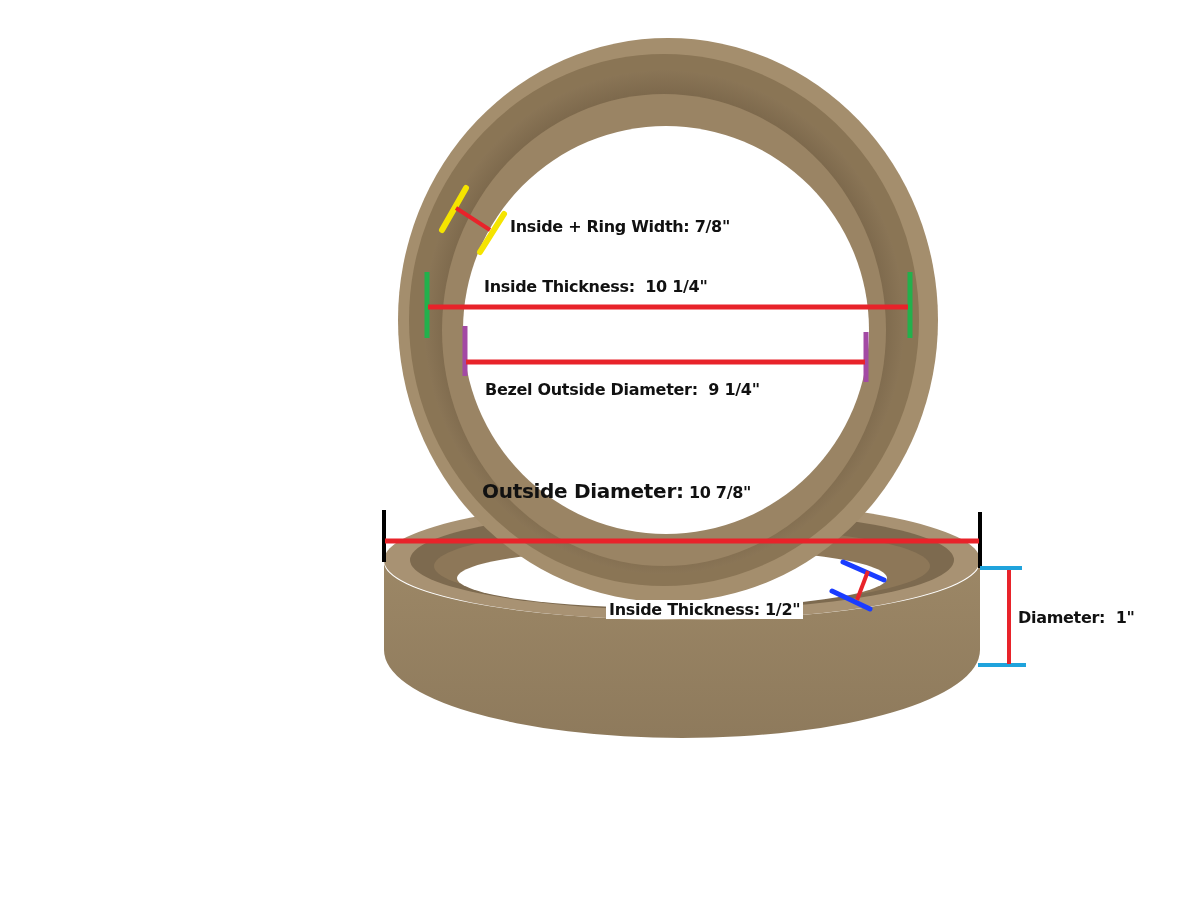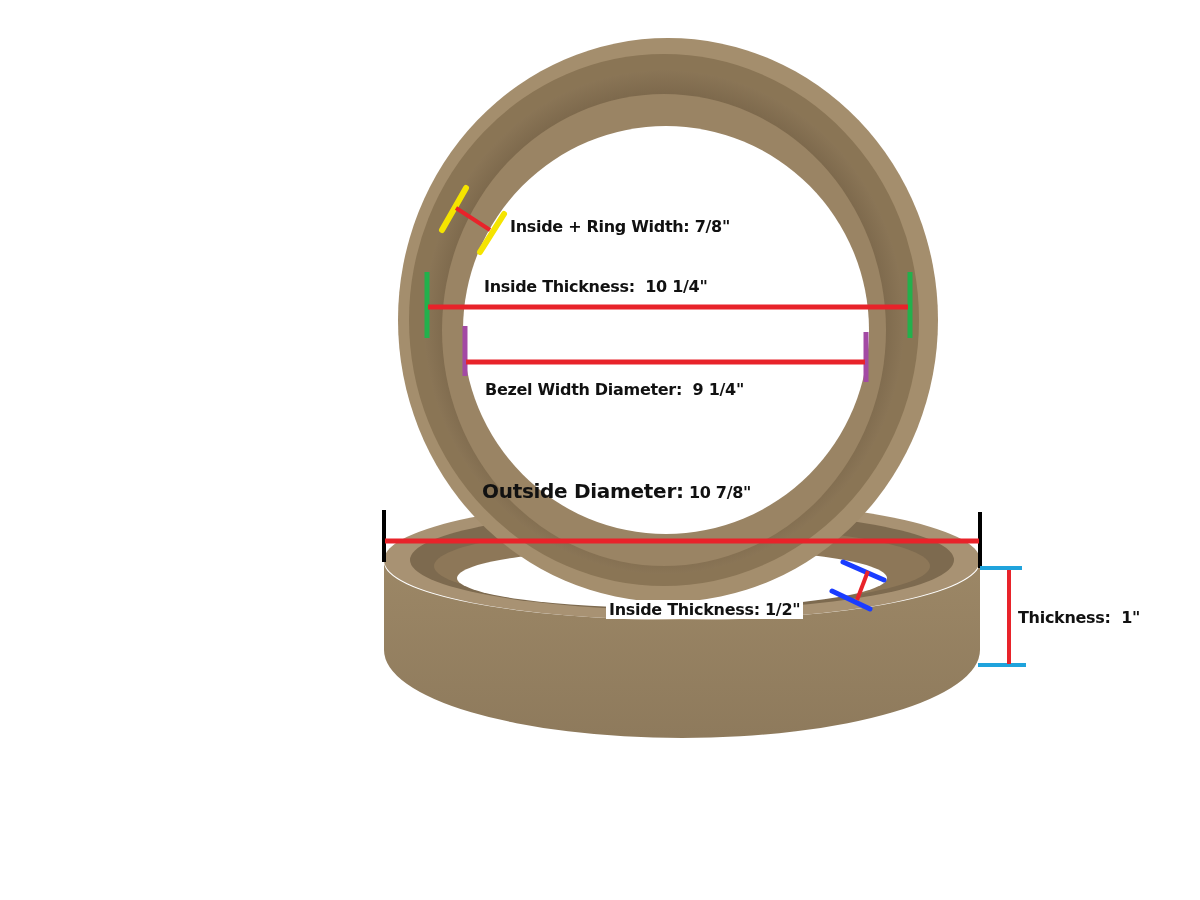--- a/index.html
+++ b/index.html
@@ -86,31 +86,31 @@
     <span>Inside + Ring Width:</span>
     <span>7/8"</span>
   </div>
 
   <div class="label lbl-sm" style="left:484px;top:277px;">
     <span>Inside Thickness:</span>&nbsp;
     <span>10 1/4"</span>
   </div>
 
   <div class="label lbl-sm" style="left:485px;top:380px;">
-    <span>Bezel Width Diameter:</span>&nbsp;
+    <span>Bezel Outside Diameter:</span>&nbsp;
     <span>9 1/4"</span>
   </div>
 
   <div class="label" style="left:482px;top:479px;">
     <span class="lbl-lg">Outside Diameter:</span>
     <span class="lbl-val-lg">10 7/8"</span>
   </div>
 
   <div class="label lbl-sm bg-white" style="left:606px;top:600px;">
     <span>Inside Thickness:</span>
     <span>1/2"</span>
   </div>
 
   <div class="label lbl-sm" style="left:1018px;top:608px;">
-    <span>Thickness:</span>&nbsp;
+    <span>Diameter:</span>&nbsp;
     <span>1"</span>
   </div>
 </div>
 
 </body></html>

